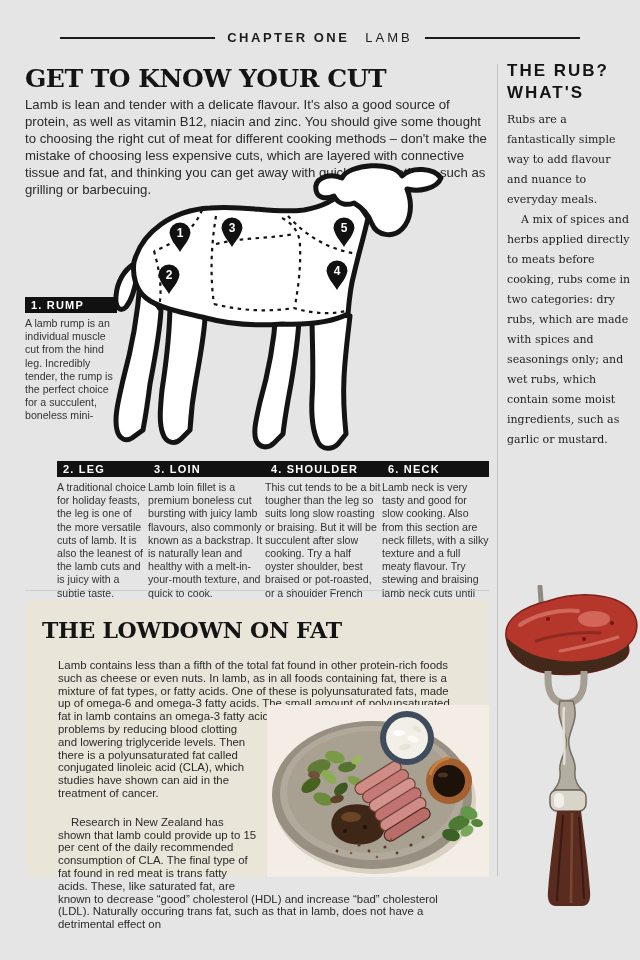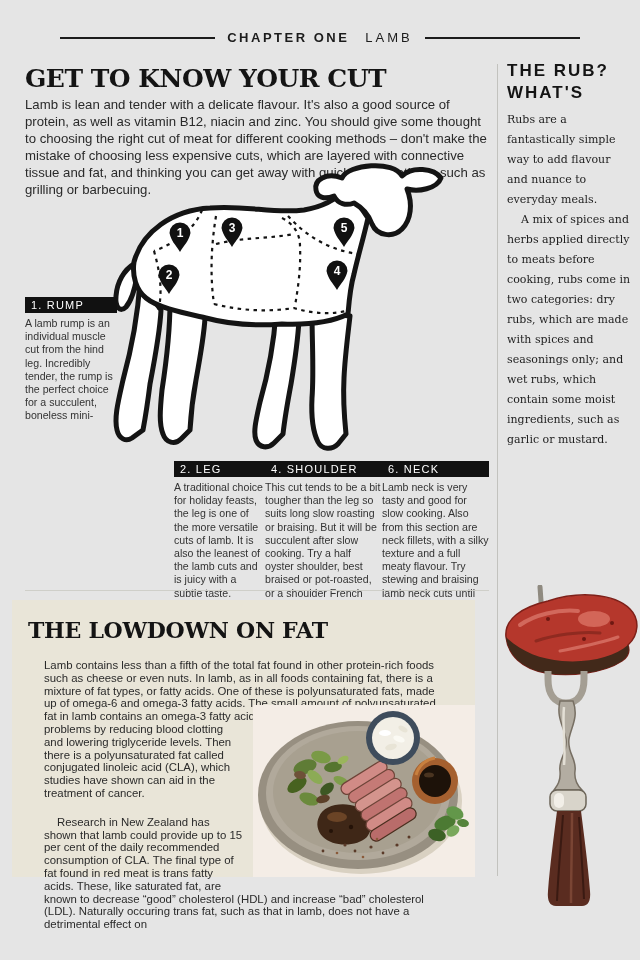--- a/index.html
+++ b/index.html
@@ -11,37 +11,37 @@
   .chapter-title{font-size:13px;letter-spacing:2.5px;font-weight:700;color:#1c1c1c;white-space:nowrap;}
   .chapter-section{font-size:13px;letter-spacing:3px;font-weight:400;color:#1c1c1c;white-space:nowrap;margin-left:4px;}
   
   .main-title{position:absolute;left:25px;top:64px;font-family:"DejaVu Serif","Liberation Serif",serif;
               font-weight:700;font-size:25px;letter-spacing:-0.5px;color:#141414;}
   .intro{position:absolute;left:25px;top:96px;width:462px;font-size:13.2px;line-height:17px;color:#2a2a2a;}
   
   .diagram{position:absolute;left:110px;top:162px;width:360px;height:300px;}
   
   .cut-block{color:#333;}
-  .cut-bar{display:block;background:#111;color:#fff;font-size:11px;font-weight:400;
+  .cut-bar{display:block;background:#111;color:#fff;font-size:11px;font-weight:700;
            letter-spacing:1.2px;padding:2px 4px 2px 6px;margin-bottom:4px;}
   .cut-text{font-size:10.6px;line-height:13.2px;}
   .cut-rump{position:absolute;left:25px;top:297px;width:92px;}
   .cut-row{position:absolute;left:25px;top:461px;width:464px;display:flex;justify-content:flex-end;}
   .col-leg{width:91px;}.col-loin{width:117px;}.col-shoulder{width:117px;}.col-neck{width:107px;}
   
   .h-divider{position:absolute;left:25px;top:590px;width:464px;height:1px;background:#cfcfc9;}
   .v-divider{position:absolute;left:497px;top:64px;width:1px;height:812px;background:#c2c2be;}
   
   .sidebar{position:absolute;left:507px;top:60px;width:126px;}
   .sidebar-title{font-size:17px;font-weight:700;letter-spacing:2px;line-height:22px;color:#141414;margin-bottom:6px;}
   .sidebar-body{font-family:"DejaVu Serif","Liberation Serif",serif;font-size:11px;line-height:20px;color:#1d1d1d;}
   .sidebar-body p{margin:0;}
   .sidebar-body p.indent{text-indent:14px;}
   
-  .lowdown{position:absolute;left:12px;top:600px;width:463px;height:277px;background:#e9e5d8;
+  .lowdown{position:absolute;left:26px;top:600px;width:463px;height:277px;background:#e9e5d8;
            padding:17px 16px 0 16px;box-sizing:border-box;}
   .lowdown-title{font-family:"DejaVu Serif","Liberation Serif",serif;font-weight:700;font-size:22px;
                  letter-spacing:-0.3px;color:#141414;margin:0 0 5px 0;}
   .lowdown-body{font-size:11.4px;line-height:12.8px;color:#2a2a2a;}
   .lowdown-body p{margin:16px;}
   .lowdown-body p.indent{text-indent:13px;}
   .wrap-a{float:right;width:2px;height:64px;}
   .wrap-b{float:right;clear:right;width:214px;height:165px;}
   .plate-photo{position:absolute;right:0;bottom:0;width:222px;height:172px;overflow:hidden;}
   
@@ -113,20 +113,24 @@
 
   <div class="cut-block cut-rump">
     <span class="cut-bar">1. RUMP</span>
     <div class="cut-text">A lamb rump is an individual muscle cut from the hind leg. Incredibly tender, the rump is the perfect choice for a succulent, boneless mini-</div>
   </div>
 
   <div class="cut-row">
     <div class="cut-block col-leg">
       <span class="cut-bar">2. LEG</span>
       <div class="cut-text">A traditional choice for holiday feasts, the leg is one of the more versatile cuts of lamb. It is also the leanest of the lamb cuts and is juicy with a subtle taste.</div>
+    </div>
+    <div class="cut-block col-loin">
+      <span class="cut-bar">3. LOIN</span>
+      <div class="cut-text">Lamb loin fillet is a premium boneless cut bursting with juicy lamb flavours, also commonly known as a backstrap. It is naturally lean and healthy with a melt-in-your-mouth texture, and quick to cook.</div>
     </div>
     <div class="cut-block col-shoulder">
       <span class="cut-bar">4. SHOULDER</span>
       <div class="cut-text">This cut tends to be a bit tougher than the leg so suits long slow roasting or braising. But it will be succulent after slow cooking. Try a half oyster shoulder, best braised or pot-roasted, or a shoulder French rack.</div>
     </div>
     <div class="cut-block col-neck">
       <span class="cut-bar">6. NECK</span>
       <div class="cut-text">Lamb neck is very tasty and good for slow cooking. Also from this section are neck fillets, with a silky texture and a full meaty flavour. Try stewing and braising lamb neck cuts until tender.</div>
     </div>
   </div>

